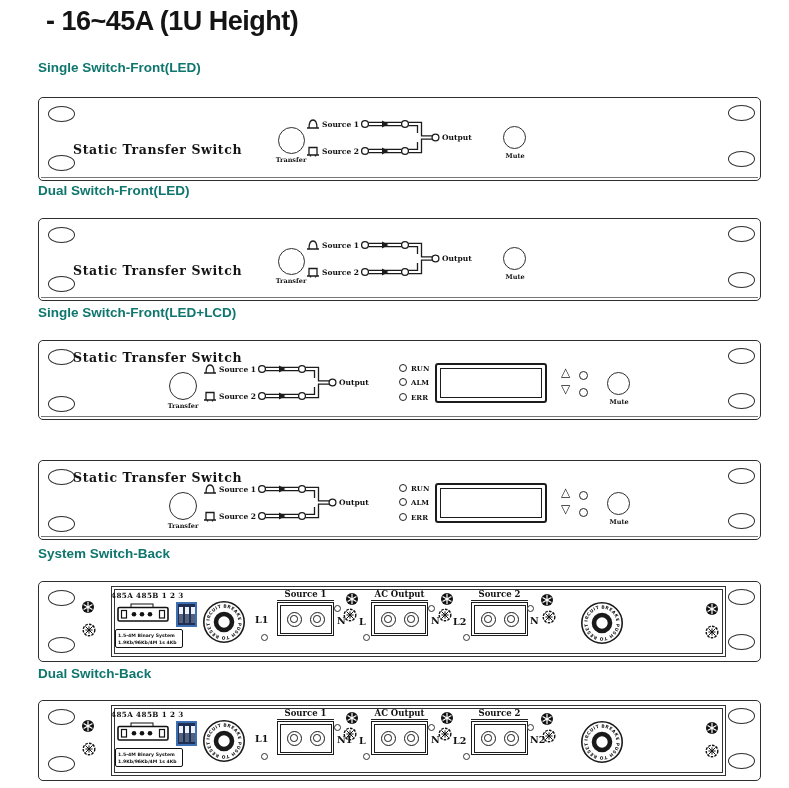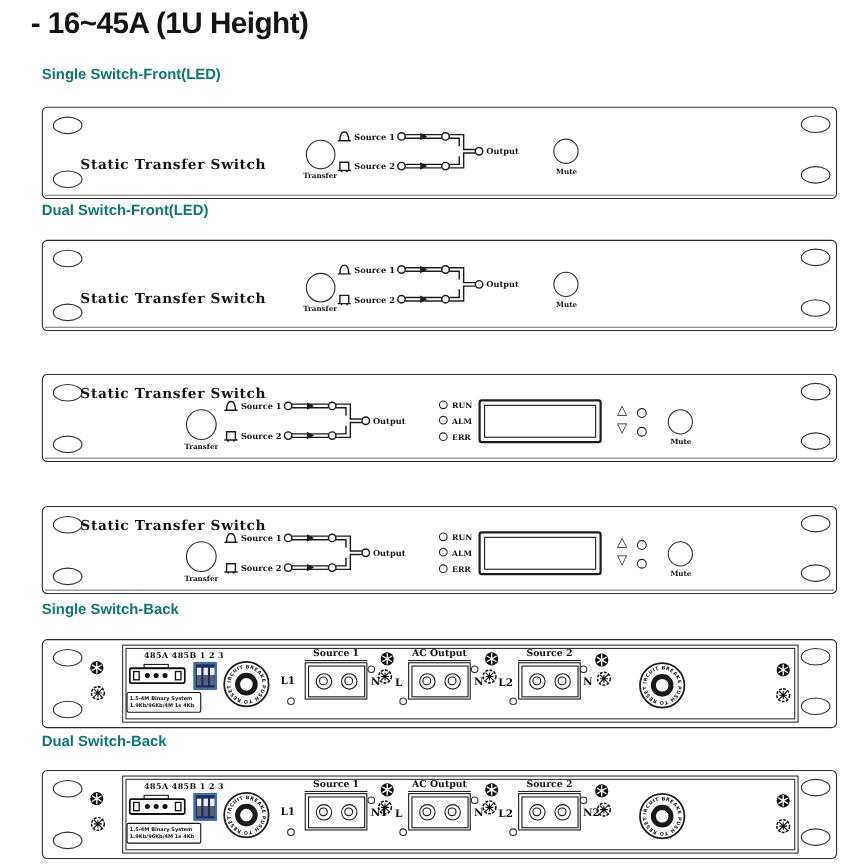--- a/index.html
+++ b/index.html
@@ -1,18 +1,18 @@
 <!DOCTYPE html>
 <html><head>
 <meta charset="utf-8">
 <style>
   html,body{margin:0;padding:0;background:#fff;}
   #page{position:relative;width:789px;height:788px;background:#fff;overflow:hidden;
         font-family:"Liberation Sans",sans-serif;color:#111;}
-  #title{position:absolute;left:28px;top:6px;font:600 27px "Liberation Sans",sans-serif;
+  #title{position:absolute;left:46px;top:6px;font:600 27px "Liberation Sans",sans-serif;
          letter-spacing:-0.5px;color:#141414;}
   .heading{position:absolute;left:38px;font:700 13.5px "Liberation Sans",sans-serif;color:#0f766e;}
 
   
   .panel{position:absolute;left:38px;width:723px;box-sizing:border-box;background:#fff;
          border:1.6px solid #2e2e2e;border-radius:5px;}
   .front::after{content:"";position:absolute;left:2px;right:2px;bottom:2.5px;border-top:1px solid #777;}
   .ov{position:absolute;width:25px;height:14px;border:1.5px solid #2e2e2e;border-radius:50%;background:#fff;}
 
   .brand{position:absolute;font:700 12.5px "DejaVu Serif",serif;letter-spacing:0.6px;color:#151515;white-space:nowrap;}
@@ -34,21 +34,21 @@
   .lcdscr .inner{width:100%;height:100%;box-sizing:border-box;border:1.5px solid #1c1c1c;background:#fff;}
   .tri{position:absolute;left:522px;font:12px "DejaVu Sans",sans-serif;color:#111;line-height:1;}
   .sc{position:absolute;left:540px;width:7px;height:7px;border:1.2px solid #222;border-radius:50%;background:#fff;}
 
   
   .face{position:absolute;left:72px;top:4px;width:613px;bottom:4px;border:1.4px solid #333;}
   .face::after{content:"";position:absolute;inset:1.8px;border:1px solid #333;}
   .scr{position:absolute;width:14px;height:14px;}
   .plab{position:absolute;font:700 9.5px "DejaVu Serif",serif;color:#111;white-space:nowrap;}
   .hole{position:absolute;width:5px;height:5px;border:1.1px solid #333;border-radius:50%;background:#fff;}
-  .comm{position:absolute;left:92px;top:9px;width:96px;font:700 7.2px "DejaVu Serif",serif;
+  .comm{position:absolute;left:72px;top:9px;width:96px;font:700 7.2px "DejaVu Serif",serif;
         letter-spacing:0.4px;color:#111;white-space:nowrap;}
   .conn{position:absolute;left:78px;top:21px;}
   .dip{position:absolute;left:137px;top:20px;width:21px;height:25px;box-sizing:border-box;
        border:2px solid #3f6fb3;background:#1d2f54;display:flex;gap:2px;justify-content:center;
        align-items:flex-start;padding-top:3px;}
   .dipsw{width:4px;height:16px;background:linear-gradient(#eef1f5 0 7px,#55627d 7px 100%);}
   .infobox{position:absolute;left:76px;top:47px;width:68px;height:19px;box-sizing:border-box;
            border:1.4px solid #111;border-radius:2px;padding:1.5px 2px;overflow:hidden;background:#fff;}
   .infoline{font:700 4.6px "DejaVu Sans",sans-serif;line-height:1.6;color:#111;white-space:nowrap;}
   .breaker{position:absolute;}
@@ -137,20 +137,21 @@
     <polygon points="77,8.6 77,15.4 83.5,12" fill="#1c1c1c"></polygon>
     <polygon points="77,35.6 77,42.4 83.5,39" fill="#1c1c1c"></polygon>
     <text x="17" y="15">Source 1</text>
     <text x="17" y="42">Source 2</text>
     <text x="137" y="28.2">Output</text>
   </svg>
 
   <div class="cbtn" style="left:464px;top:28px;width:23px;height:23px"></div>
   <div class="blab" style="left:446px;top:54px;width:60px">Mute</div>
 </div>
+    <div class="heading" style="top: 305px;">Single Switch-Front(LED+LCD)</div>
     <div class="panel front lcd-t" style="top: 340px; height: 80px;">
   <div class="ov" style="left:9px;top:8px"></div>
   <div class="ov" style="left:9px;top:55px"></div>
   <div class="ov" style="left:689px;top:7px"></div>
   <div class="ov" style="left:689px;top:52px"></div>
 
   <div class="brand">Static Transfer Switch</div>
 
   <div class="cbtn" style="left:130px;top:31px;width:28px;height:28px"></div>
   <div class="blab" style="left:114px;top:61px;width:60px">Transfer</div>
@@ -255,21 +256,21 @@
   </div>
 
   <span class="tri" style="top:25px">△</span>
   <span class="sc" style="top:30px"></span>
   <span class="tri" style="top:42px">▽</span>
   <span class="sc" style="top:47px"></span>
 
   <div class="cbtn" style="left:568px;top:31px;width:23px;height:23px"></div>
   <div class="blab" style="left:550px;top:57px;width:60px">Mute</div>
 </div>
-    <div class="heading" style="top: 546px;">Single Switch-Back</div>
+    <div class="heading" style="top: 546px;">System Switch-Back</div>
     <div class="panel back" style="top: 581px; height: 81px;">
   <div class="ov" style="left:9px;top:8px"></div>
   <div class="ov" style="left:9px;top:55px"></div>
   <div class="ov" style="left:689px;top:7px"></div>
   <div class="ov" style="left:689px;top:52px"></div>
 
   <div class="face"></div>
 
   <svg class="scr" style="left:42px;top:18px" viewBox="0 0 14 14">
     <circle cx="7" cy="7" r="6" fill="#111"></circle>

